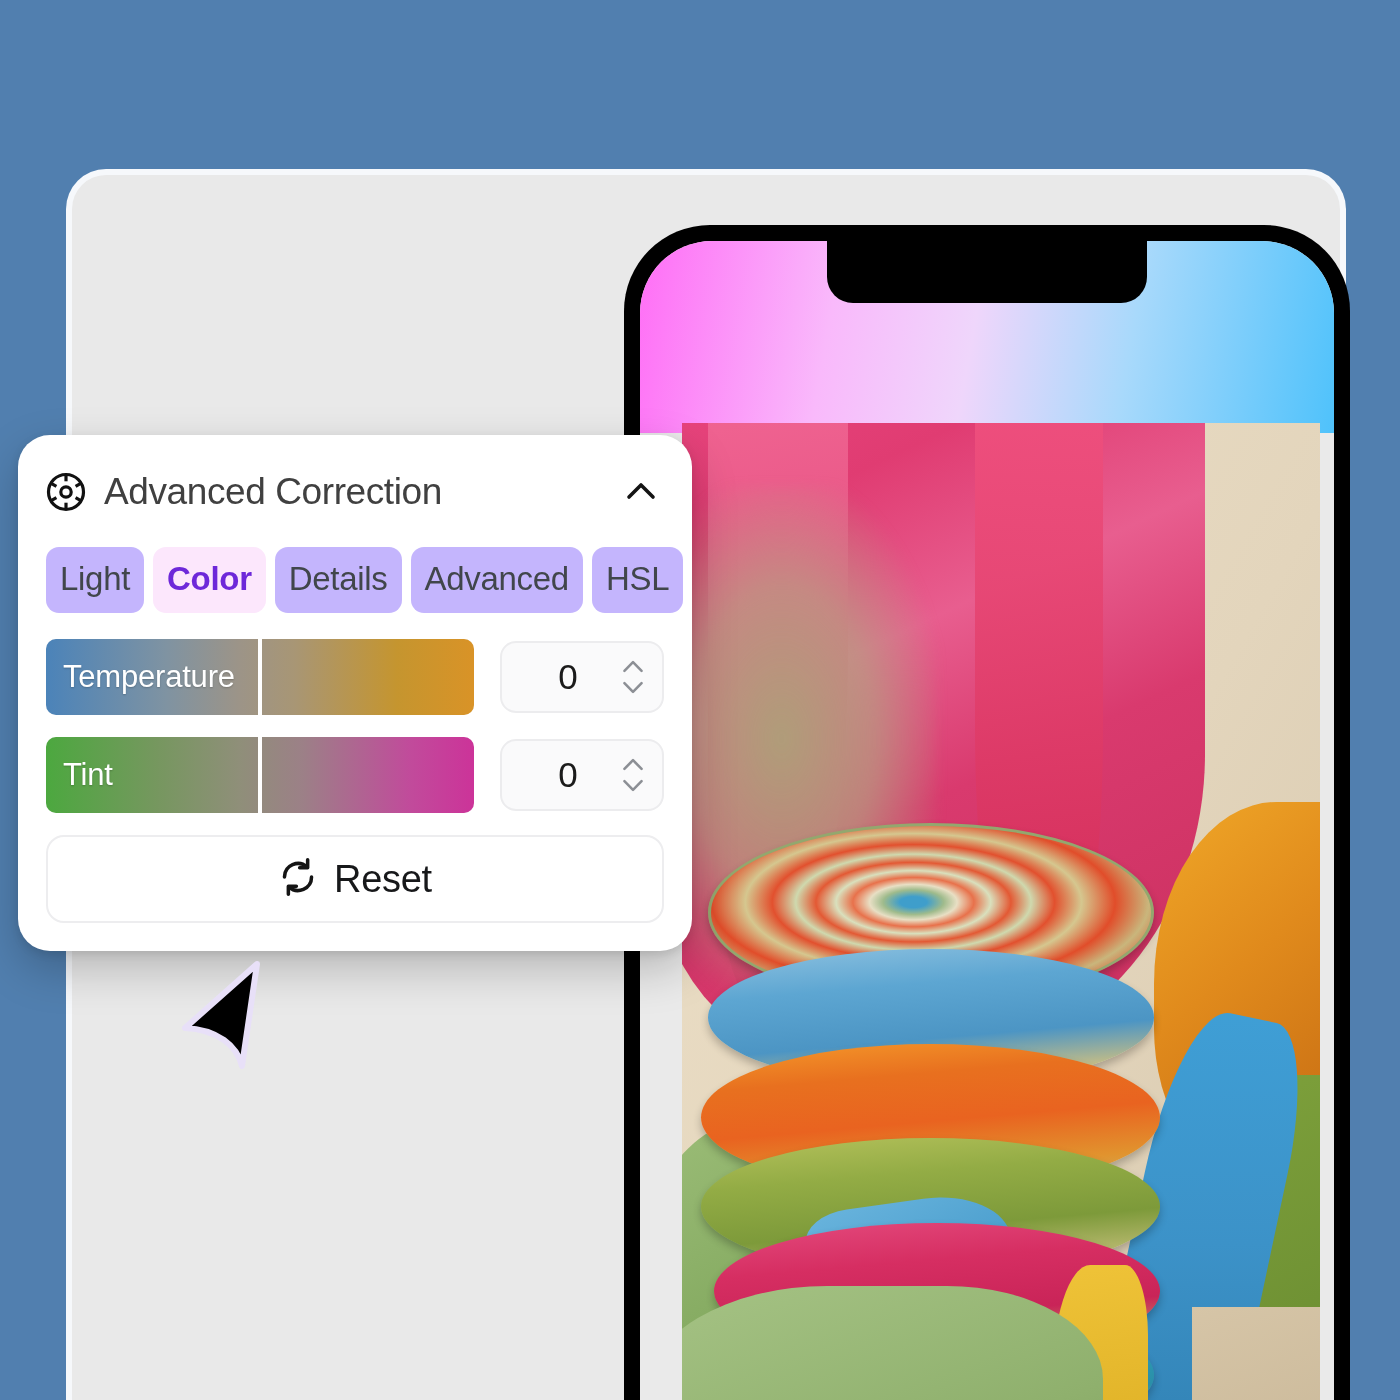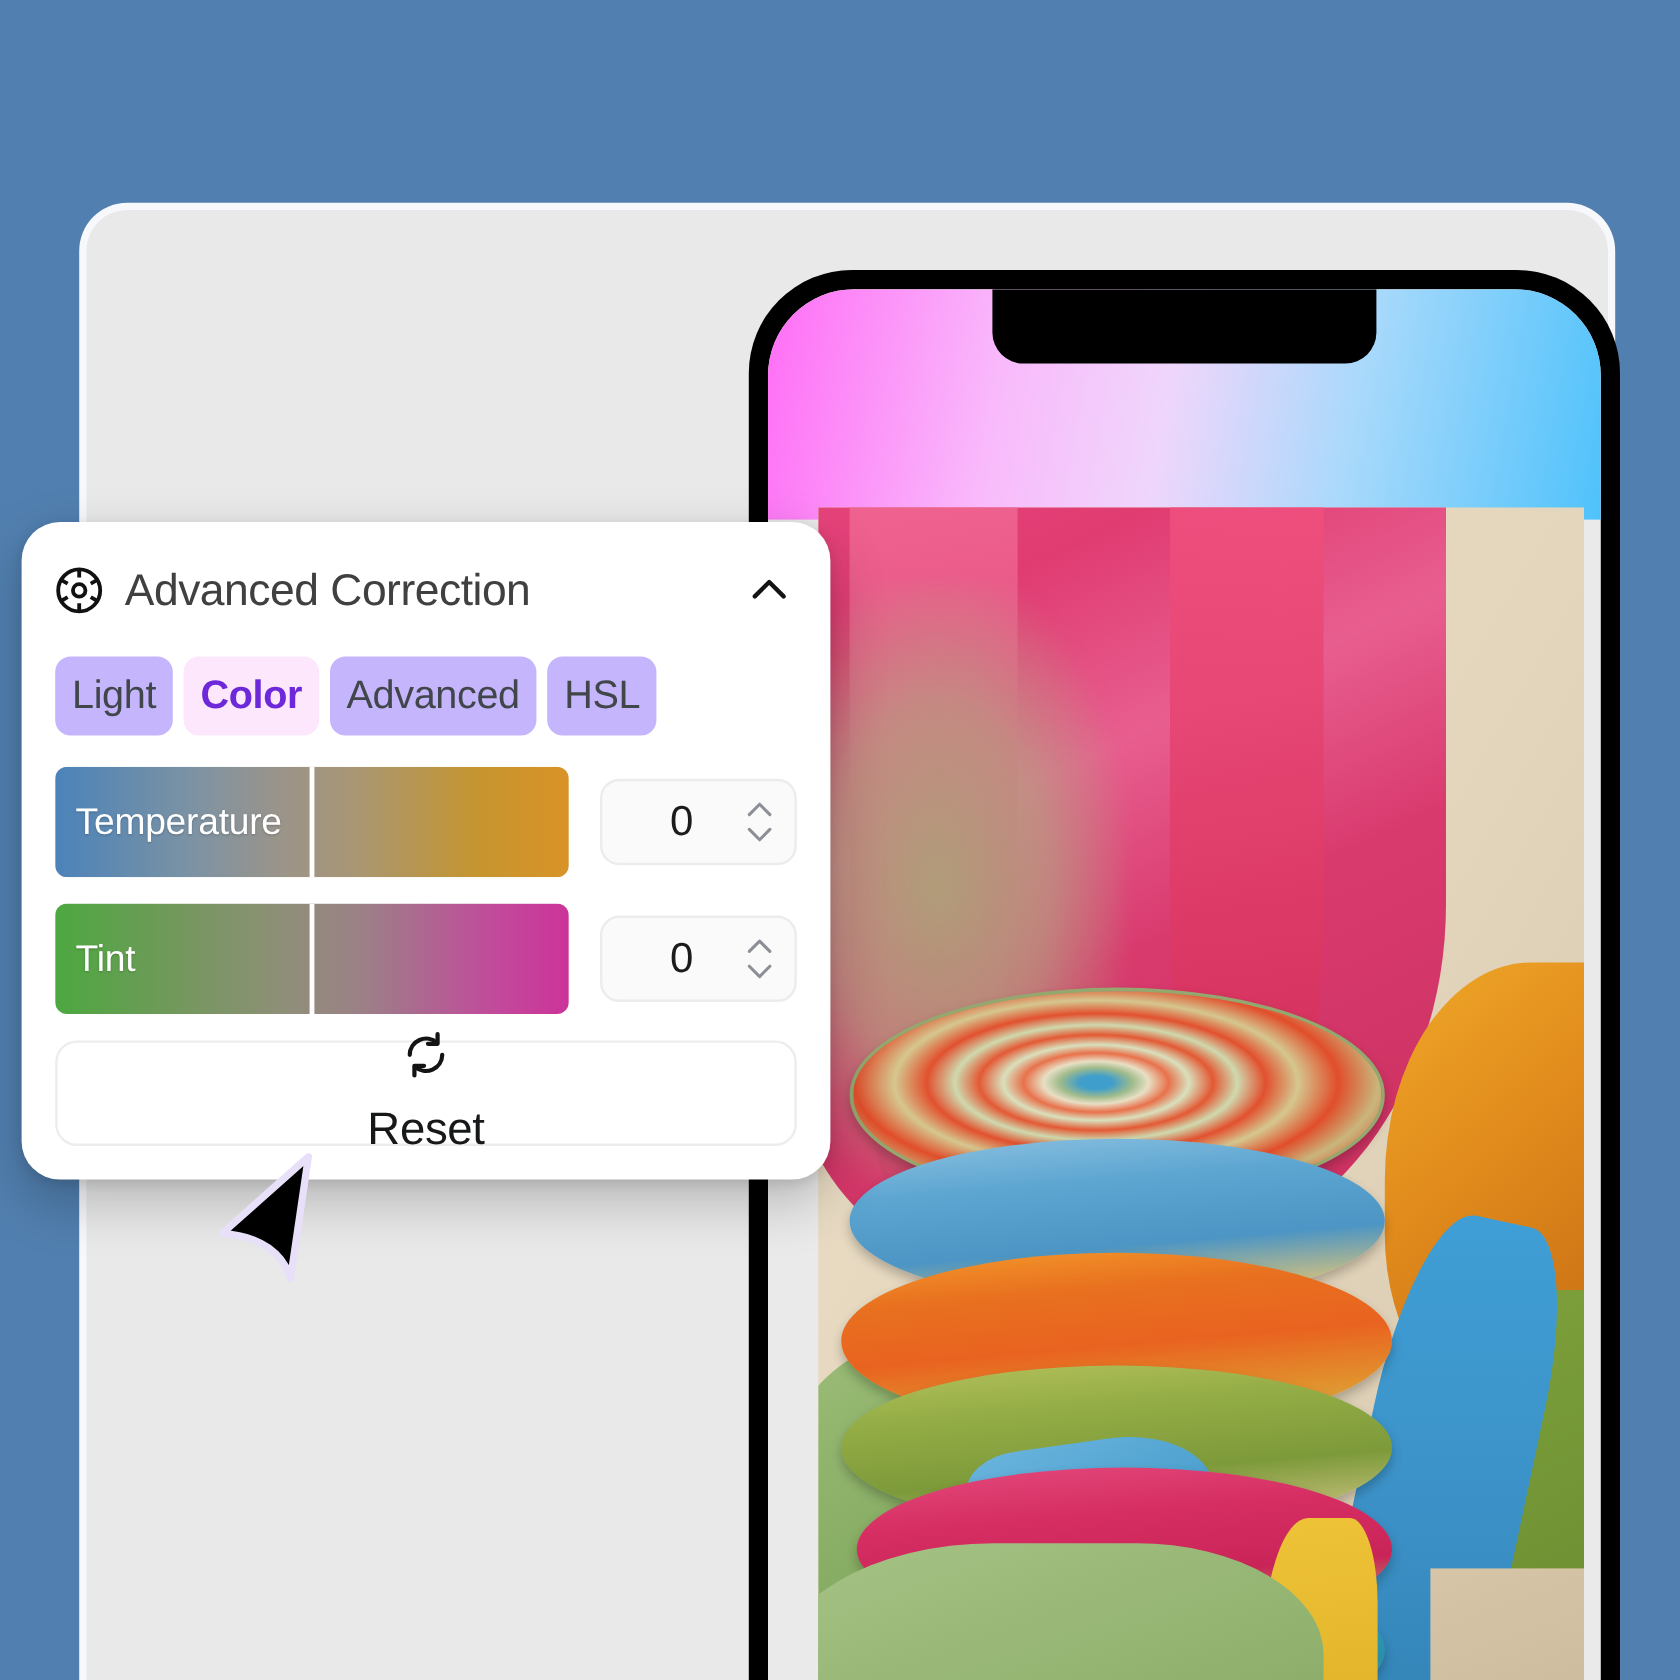--- a/index.html
+++ b/index.html
@@ -149,21 +149,21 @@
     font-size: 33px; font-weight: 400;
     padding: 13px 14px 15px 14px;
     white-space: nowrap; cursor: pointer;
     letter-spacing: -0.3px;
   }
   .tab.active { background: #FCE7FC; color: #6d28d9; font-weight: 700; }
 
   
   .slider-row { display: flex; align-items: center; gap: 26px; margin-bottom: 22px; }
   .slider {
-    position: relative; flex: 1 1 auto; height: 92px;
+    position: relative; flex: 1 1 auto; height: 76px;
     border-radius: 10px; overflow: hidden; cursor: pointer;
     box-shadow: inset 0 0 0 1px rgba(0,0,0,.07);
   }
   .slider .track { position:absolute; inset:0; }
   .slider .thumb {
     position: absolute; top: 0; bottom: 0; left: 50%;
     width: 4px; margin-left: -2px; background: #FFFFFF;
   }
   .slider .label {
     position: absolute; left: 17px; top: 50%; transform: translateY(-50%);
@@ -188,21 +188,21 @@
   .stepper .arrows { display:flex; flex-direction:column; gap:6px; cursor:pointer; }
 
   
   #reset-btn {
     margin-top: 6px;
     height: 88px; width: 100%;
     background: #FFFFFF;
     border: 2px solid #EDEDEF;
     border-radius: 18px;
     display: flex; align-items: center; justify-content: center;
-    gap: 16px; cursor: pointer; flex-direction: column;
+    gap: 16px; cursor: pointer;
   }
   #reset-label { font-size: 38px; color: #17181A; letter-spacing: -0.3px; }
 
   
   #cursor { position: absolute; left: 178px; top: 960px; width: 96px; height: 110px; z-index: 40; }
 </style>
 </head>
 <body>
 
 <div id="app-card"></div>
@@ -257,20 +257,21 @@
     <span class="chev-btn">
       <svg viewBox="0 0 40 40" width="40" height="40">
         <polyline points="8,25 20,13 32,25" fill="none" stroke="#141414" stroke-width="3.6" stroke-linecap="round" stroke-linejoin="round"></polyline>
       </svg>
     </span>
   </div>
 
   <div id="ac-tabs">
     <div class="tab">Light</div>
     <div class="tab active">Color</div>
+    <div class="tab">Details</div>
     <div class="tab">Advanced</div>
     <div class="tab">HSL</div>
   </div>
 
   <div class="slider-row">
     <div class="slider">
       <div class="track track-temp"></div>
       <div class="thumb"></div>
       <div class="label">Temperature</div>
     </div>

